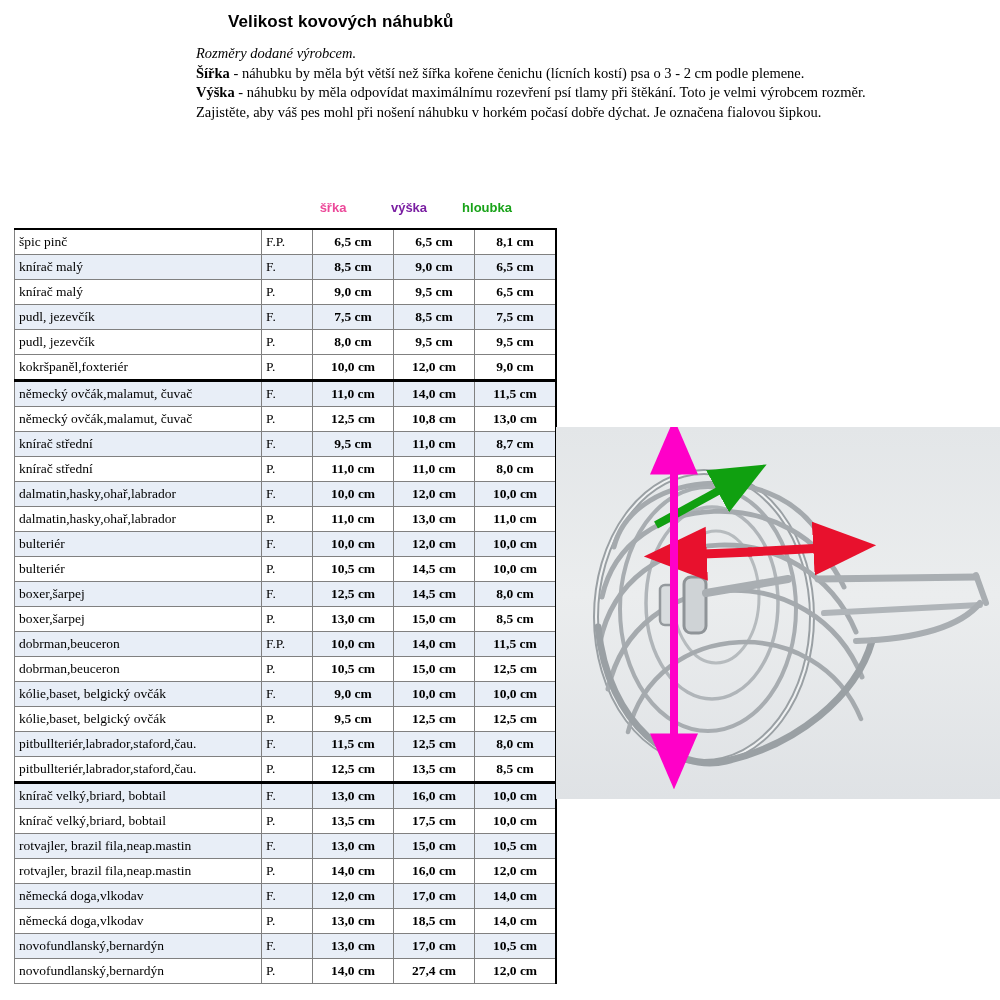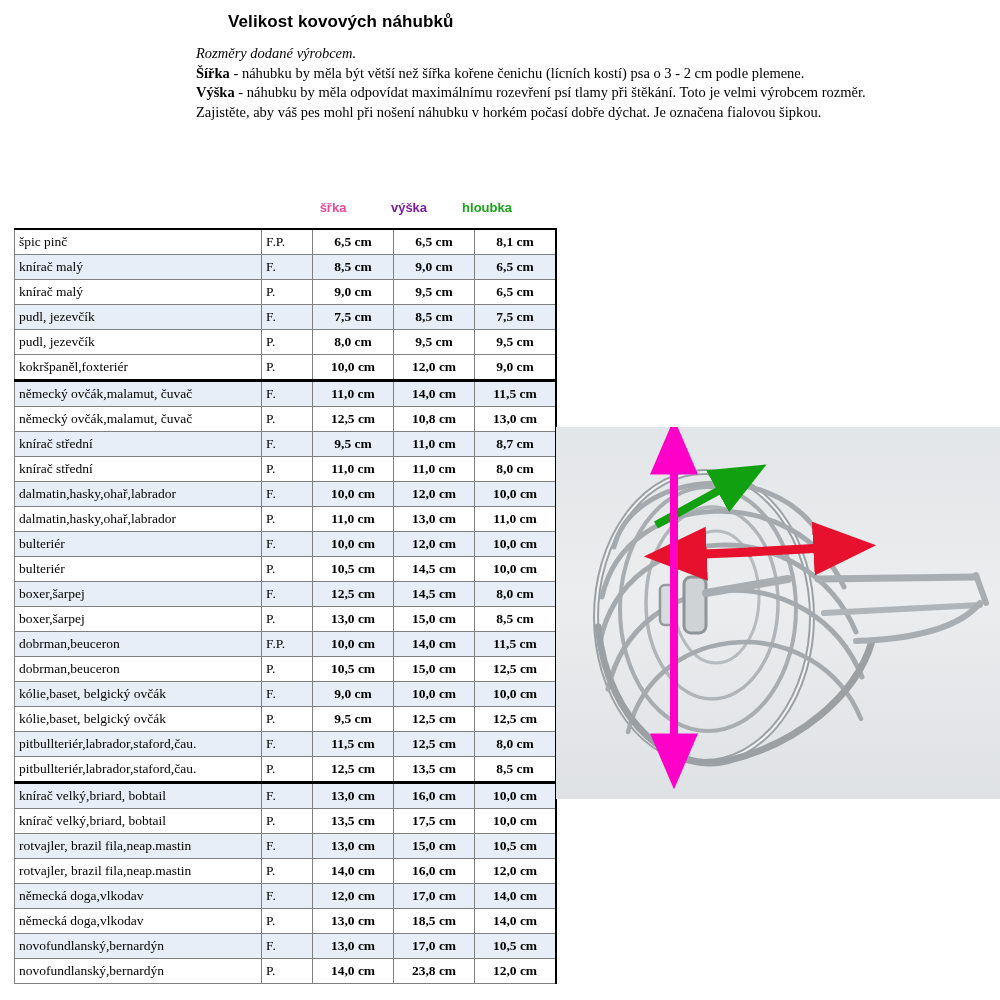--- a/index.html
+++ b/index.html
@@ -329,21 +329,21 @@
           <td class="breed">novofundlanský,bernardýn</td>
           <td class="fp">F.</td>
           <td class="num">13,0 cm</td>
           <td class="num">17,0 cm</td>
           <td class="num last">10,5 cm</td>
         </tr>
         <tr class="plain">
           <td class="breed">novofundlanský,bernardýn</td>
           <td class="fp">P.</td>
           <td class="num">14,0 cm</td>
-          <td class="num">23,8 cm</td>
+          <td class="num">27,4 cm</td>
           <td class="num last">12,0 cm</td>
         </tr>
       </tbody>
   </table>
 </div>
 
 <div class="photo">
   <svg width="444" height="372" viewBox="0 0 444 372" xmlns="http://www.w3.org/2000/svg">
     <defs>
       <linearGradient id="bg" x1="0" y1="0" x2="0" y2="1">

